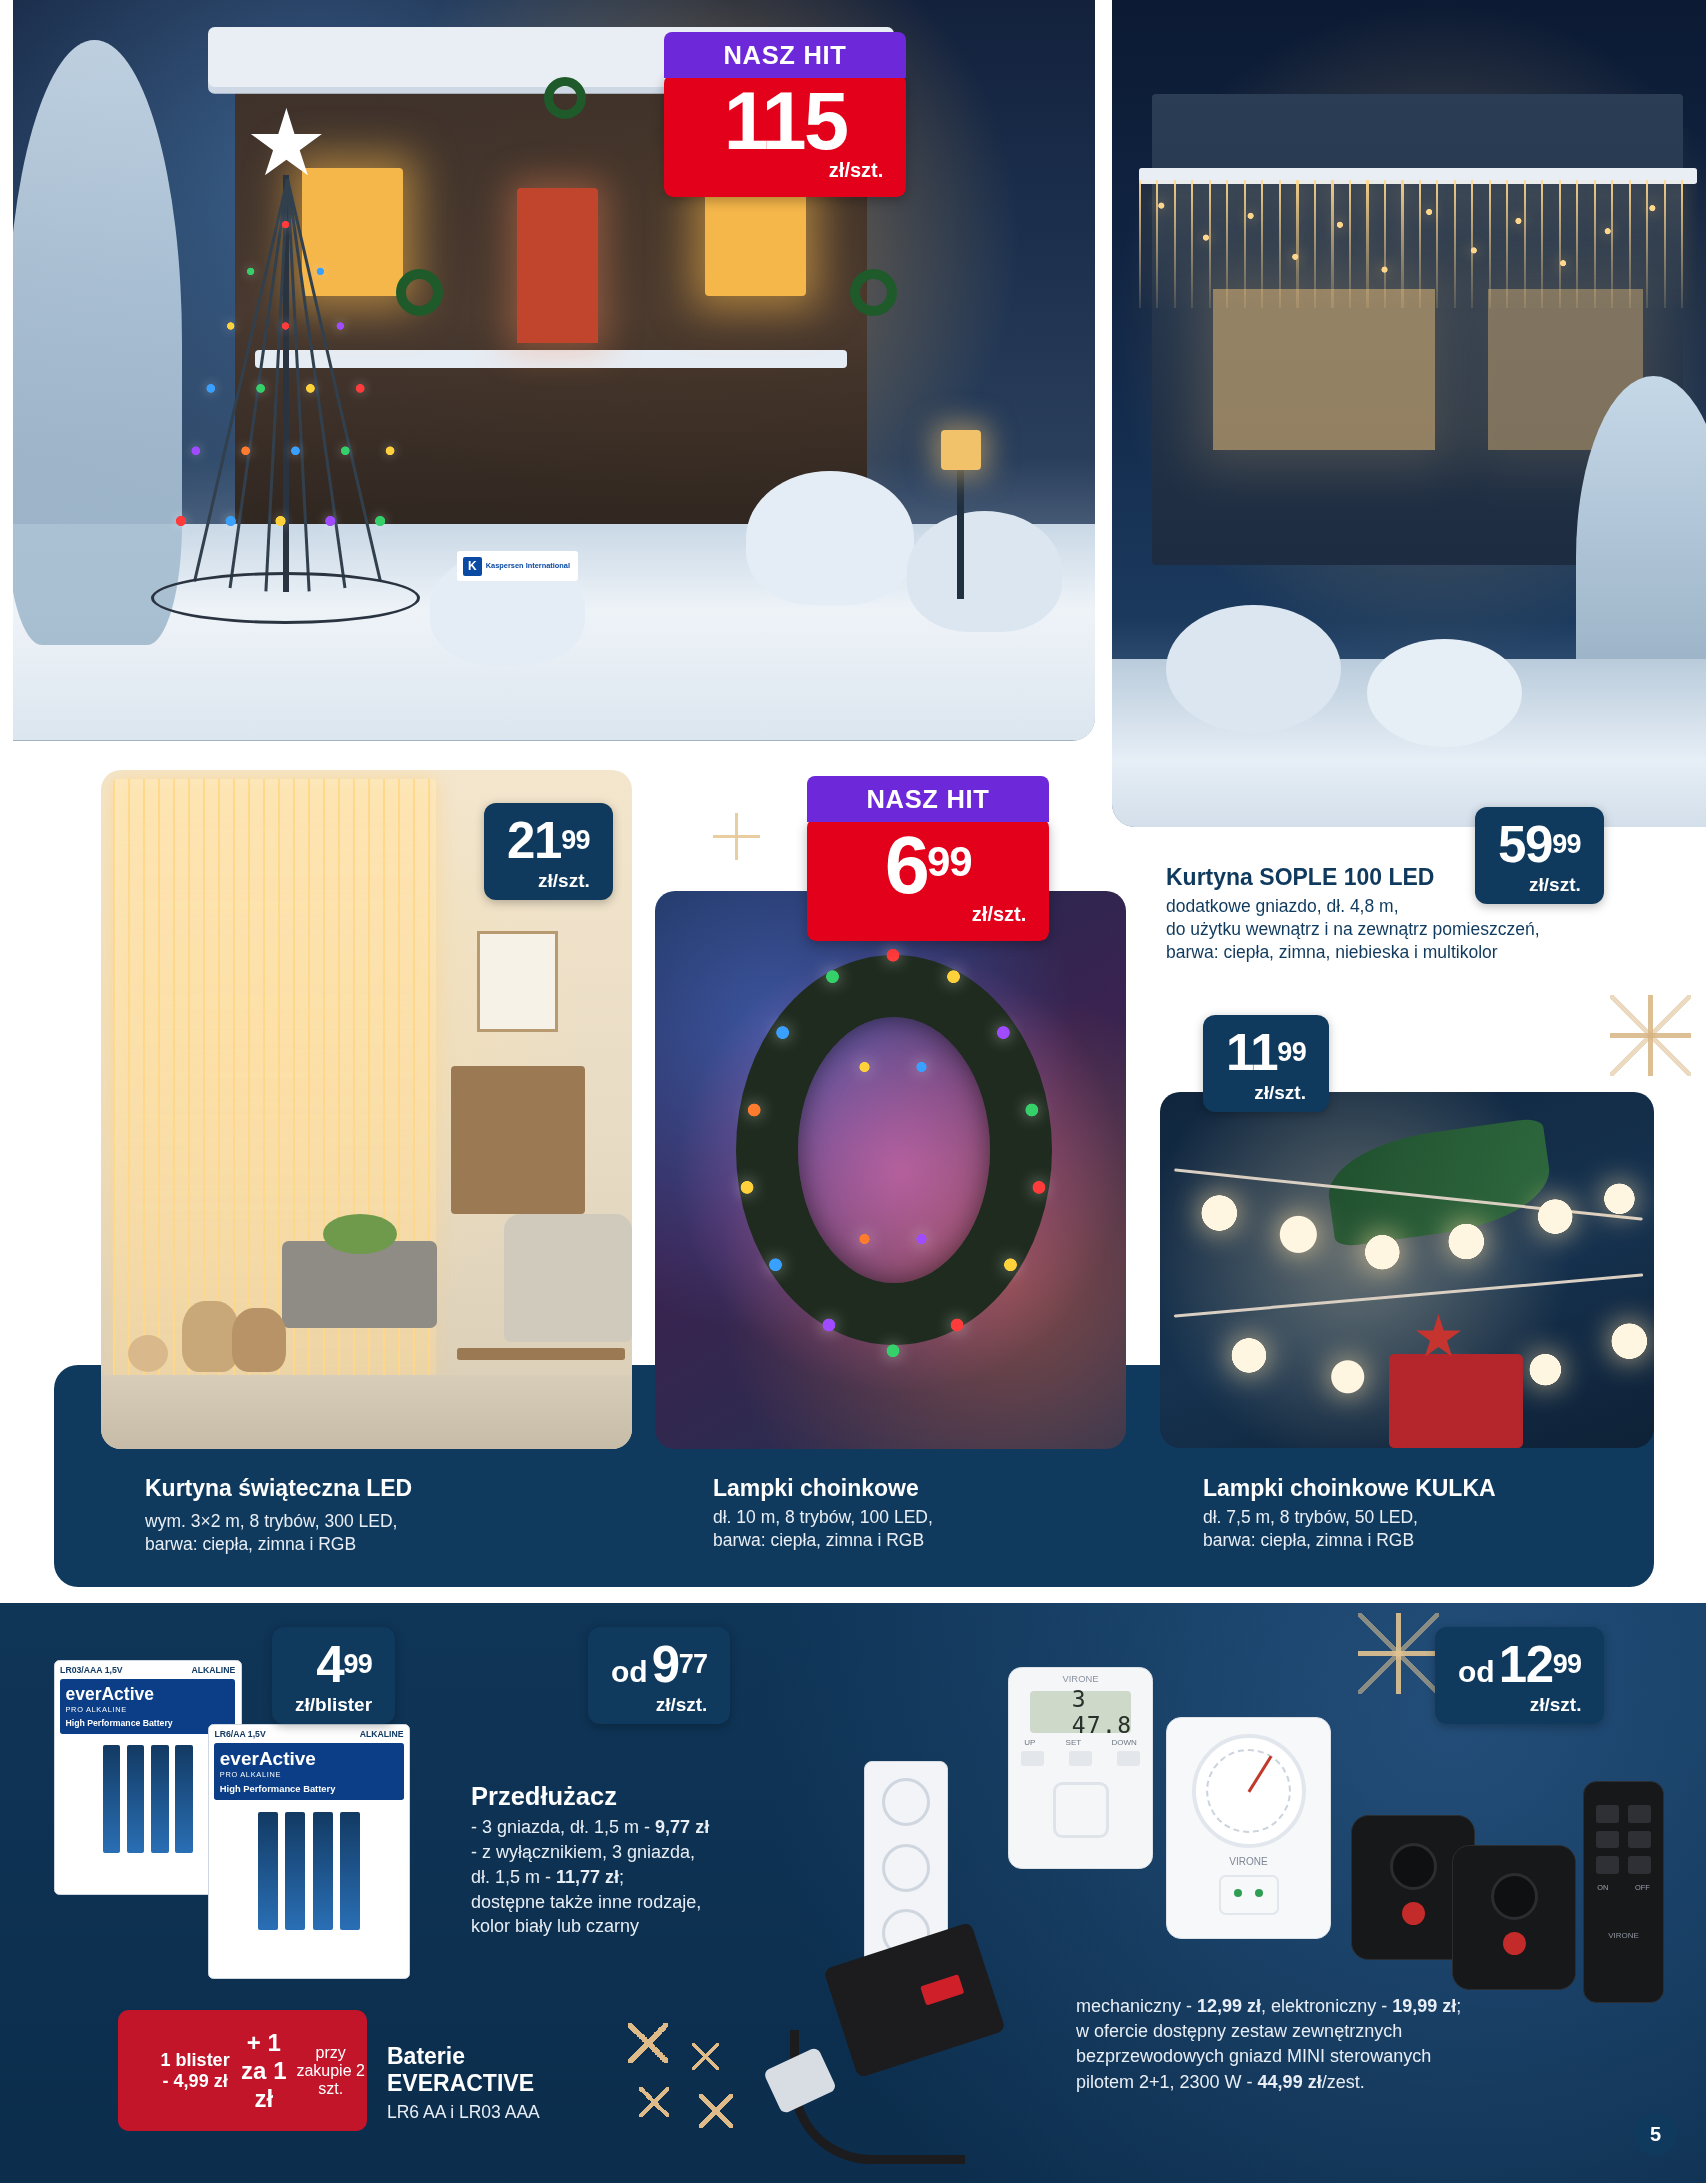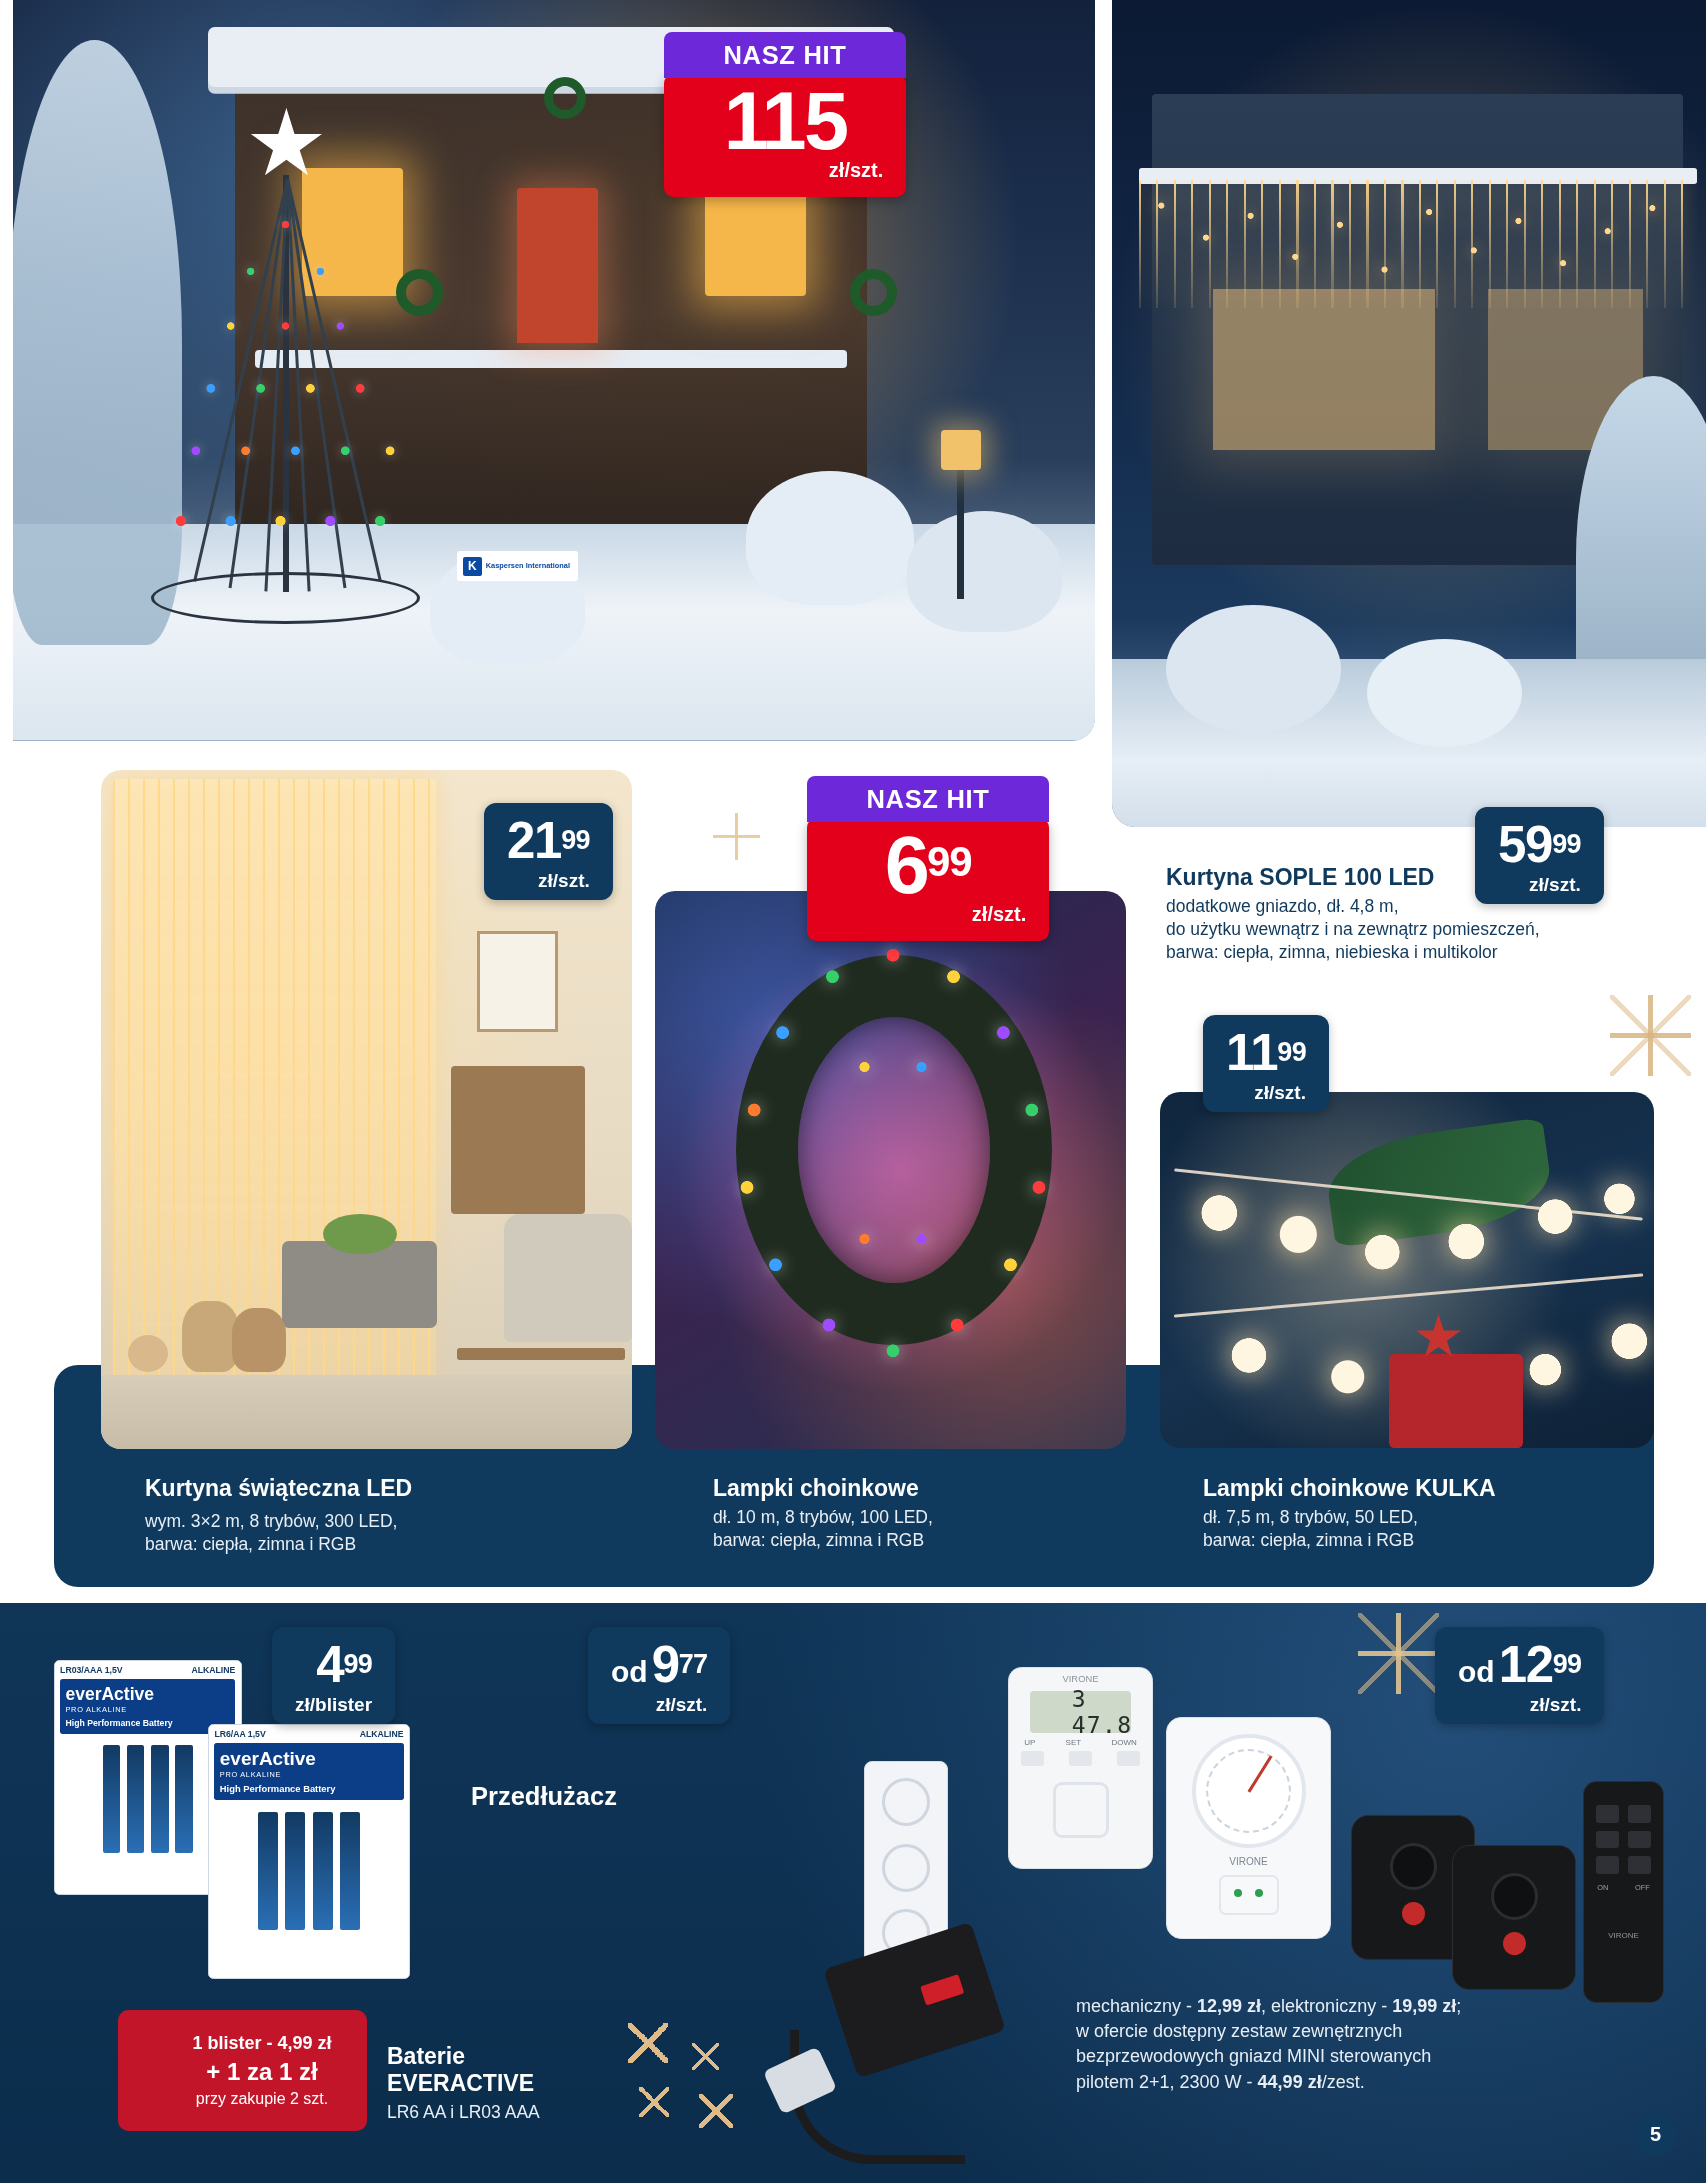--- a/index.html
+++ b/index.html
@@ -497,39 +497,44 @@
     </div>
   </div>
 </div>
 
 <div class="price-badge" style="left:272px; top:1627px;">
   <span class="main">4</span><span class="sup">99</span>
   <span class="unit">zł/blister</span>
 </div>
 
 <div class="abs" style="left:118px; top:2010px; width:249px; height:121px; background:#c2152a; border-radius:10.8px;
-            display:flex; flex-direction:column; align-items:center; justify-content:center; color:#fff; text-align:center;padding-left:39px;">
+            display:flex; flex-direction:row; align-items:center; justify-content:center; color:#fff; text-align:center;padding-left:39px;">
   <div style="font-size:18px; font-weight:bold;">1 blister - 4,99 zł</div>
   <div style="font-size:24px; font-weight:bold; margin:4px 0;">+ 1 za 1 zł</div>
   <div style="font-size:16px;">przy zakupie 2 szt.</div>
 </div>
 
 <div class="abs" style="left:387px; top:2043px; width:255px;">
   <div class="prod-title light" style="white-space:pre-line;">Baterie
 EVERACTIVE</div>
   <div class="prod-desc light">LR6 AA i LR03 AAA</div>
 </div>
 
 <div class="price-badge" style="left:588px; top:1627px;">
   <span class="pre">od</span><span class="main">9</span><span class="sup">77</span>
   <span class="unit">zł/szt.</span>
 </div>
 
 <div class="abs" style="left:471px; top:1781px; width:302px;">
   <div class="prod-title light" style="font-size:25.5px;">Przedłużacz</div>
+  <div class="prod-desc light" style="white-space:pre-line; font-size:18px; line-height:1.38;">- 3 gniazda, dł. 1,5 m - <b>9,77 zł</b>
+- z wyłącznikiem, 3 gniazda,
+  dł. 1,5 m - <b>11,77 zł</b>;
+dostępne także inne rodzaje,
+kolor biały lub czarny</div>
 </div>
 
 <div class="abs" style="left:763px; top:1741px; width:255px; height:444px;">
 
 
   <div class="abs" style="left:101px; top:20px; width:84px; height:269px; background:#f2f4f7; border-radius:8px; border:1.3px solid #d6dce4;">
     <div style="width:48px;height:48px;border:3.4px solid #cfd6df;border-radius:50%;margin:16px auto 0 auto;"></div>
     <div style="width:48px;height:48px;border:3.4px solid #cfd6df;border-radius:50%;margin:17.5px auto 0 auto;"></div>
     <div style="width:48px;height:48px;border:3.4px solid #cfd6df;border-radius:50%;margin:17.5px auto 0 auto;"></div>
   </div>

